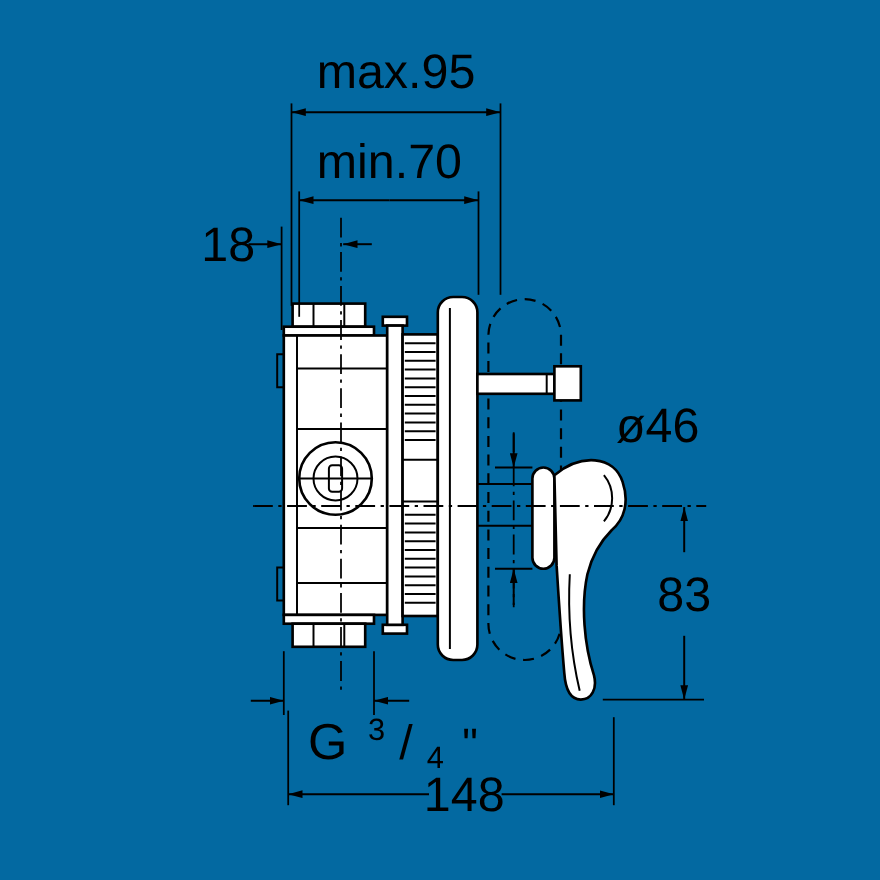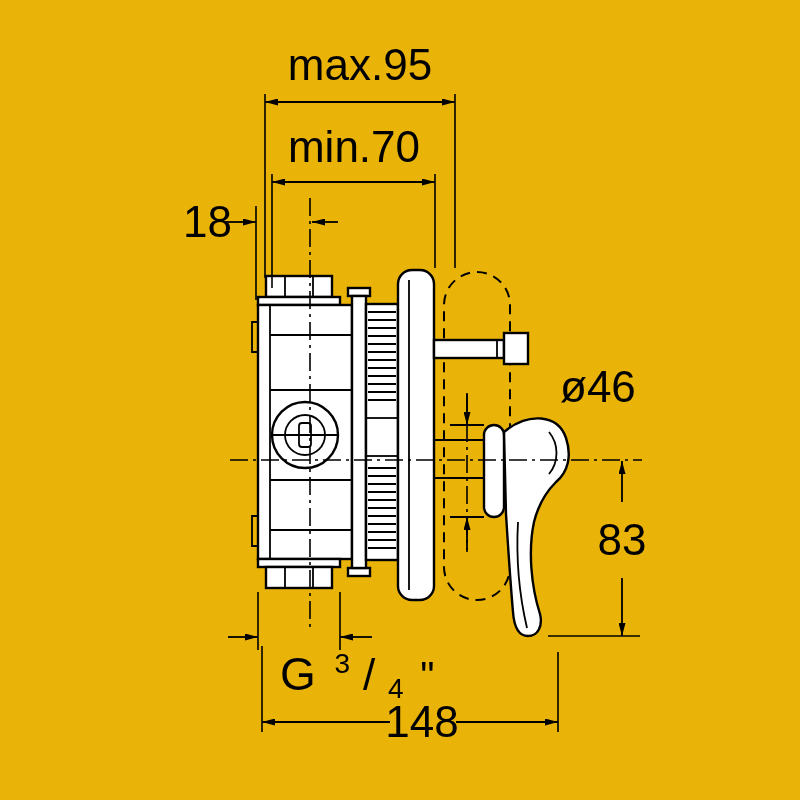--- a/index.html
+++ b/index.html
@@ -4,21 +4,21 @@
 <style>
   html, body {
     margin: 0;
     padding: 0;
     background: #ffffff;
   }
   .canvas {
     position: relative;
     width: 800px;
     height: 800px;
-    background: #eab308;
+    background: #0369a1;
     overflow: hidden;
   }
   svg text {
     font-family: "Liberation Sans", sans-serif;
     fill: #000000;
   }
   .dim {
     font-size: 44px;
   }
   .outline  { stroke: #000; stroke-width: 2.4; fill: #fff; }

